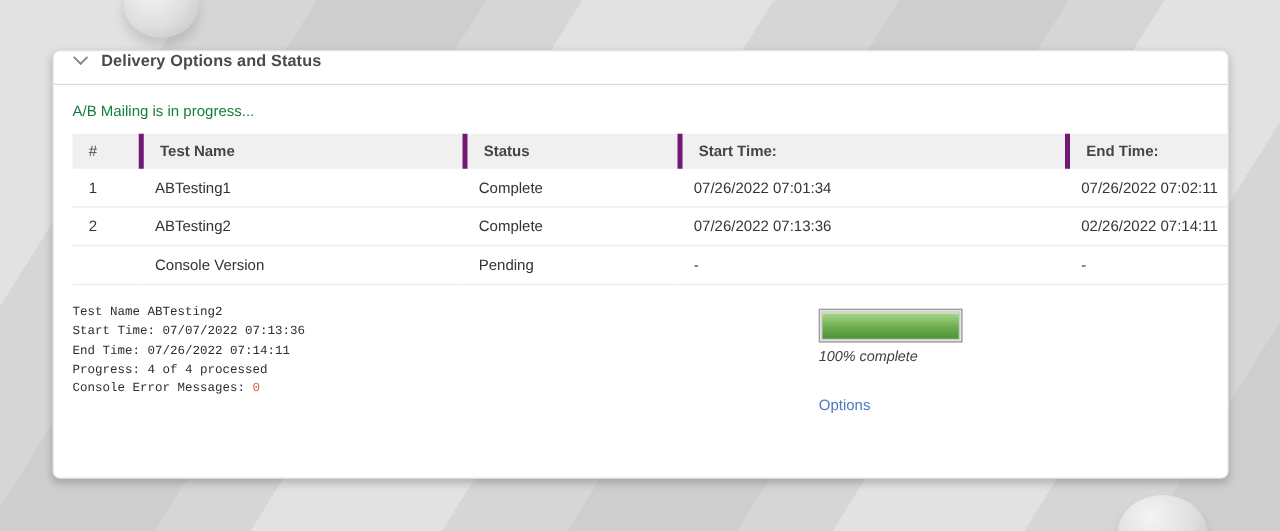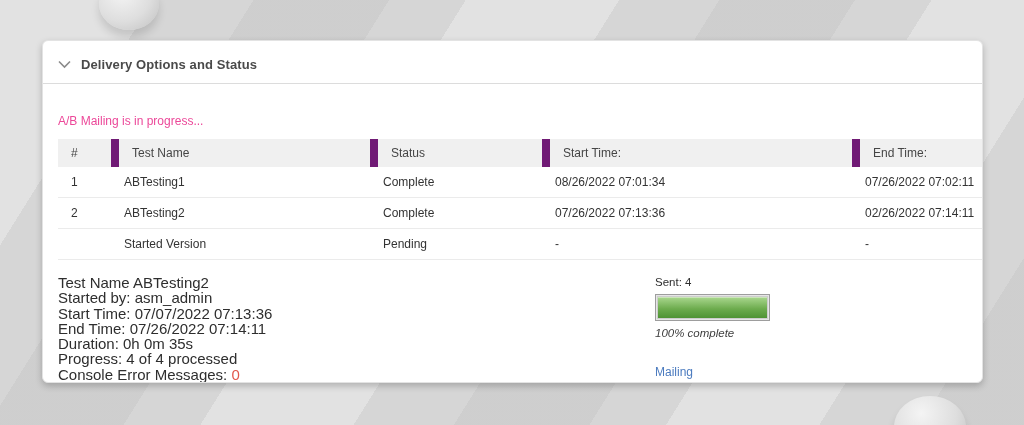--- a/index.html
+++ b/index.html
@@ -33,28 +33,28 @@
     border: 1px solid #e3e3e3;
     border-radius: 6px;
     box-shadow: 0 3px 7px rgba(0,0,0,0.22);
     color: #333333;
     overflow: hidden;
   }
   .panel-header {
     display: flex;
     align-items: center;
     gap: 10px;
-    padding: 16px 14px 11px 15px;
+    padding: 0 14px 11px 15px;
     border-bottom: 1px solid #dcdcdc;
     cursor: pointer;
   }
   .chevron { display: inline-flex; width: 13px; height: 9px; }
   .panel-title { font-size: 13px; font-weight: bold; color: #4a4a4a; letter-spacing: 0.1px; }
 
-  .status-message { margin: 30px 14px 0 15px; font-size: 12px; color: #ec4899; }
+  .status-message { margin: 14px 14px 0 15px; font-size: 12px; color: #15803d; }
 
   table.delivery {
     width: 926px;
     margin: 11px 14px 0 15px;
     border-collapse: separate;
     border-spacing: 0;
     font-size: 12px;
     table-layout: fixed;
   }
   table.delivery col.c0 { width: 53px; }
@@ -63,31 +63,31 @@
   table.delivery col.c3 { width: 310px; }
   table.delivery th {
     background: #f0f0f0;
     color: #454545;
     font-weight: normal;
     text-align: left;
     height: 28px;
     padding: 0 0 0 13px;
     vertical-align: middle;
   }
-  table.delivery th + th { border-left: 8px solid #701a75; }
+  table.delivery th + th { border-left: 4px solid #701a75; font-weight: bold; }
   table.delivery td {
     height: 31px;
     padding: 0 0 0 13px;
     vertical-align: middle;
     border-bottom: 1px solid #ebebeb;
     color: #333;
   }
 
   .bottom-area { position: relative; margin: 15px 14px 0 15px; }
-  .details { font-size: 15px; line-height: 15.3px; color: #2e2e2e; }
+  .details { font-size: 10px; line-height: 15.3px; color: #2e2e2e; font-family: Liberation Mono, monospace; }
   .error-zero { color: #e2574b; }
 
   .delivery-status {
     position: absolute;
     left: 597px; top: 0;
     font-size: 11.5px; line-height: 15.3px; color: #2e2e2e;
   }
   .progress-frame {
     margin-top: 4px;
     width: 115px; height: 27px;
@@ -145,55 +145,52 @@
         <th>Status</th>
         <th>Start Time:</th>
         <th>End Time:</th>
       </tr>
     </thead>
     <tbody>
       <tr>
         <td>1</td>
         <td>ABTesting1</td>
         <td>Complete</td>
-        <td>08/26/2022 07:01:34</td>
+        <td>07/26/2022 07:01:34</td>
         <td>07/26/2022 07:02:11</td>
       </tr>
       <tr>
         <td>2</td>
         <td>ABTesting2</td>
         <td>Complete</td>
         <td>07/26/2022 07:13:36</td>
         <td>02/26/2022 07:14:11</td>
       </tr>
       <tr>
         <td></td>
-        <td>Started Version</td>
+        <td>Console Version</td>
         <td>Pending</td>
         <td>-</td>
         <td>-</td>
       </tr>
     </tbody>
   </table>
 
   <div class="bottom-area">
 
     <div class="details">
       <div>Test Name ABTesting2</div>
-      <div>Started by: asm_admin</div>
       <div>Start Time: 07/07/2022 07:13:36</div>
       <div>End Time: 07/26/2022 07:14:11</div>
-      <div>Duration: 0h 0m 35s</div>
       <div>Progress: 4 of 4 processed</div>
       <div><span>Console Error Messages: </span><span class="error-zero">0</span></div>
     </div>
 
     <div class="delivery-status">
-      <div>Sent: 4</div>
       <div class="progress-frame">
         <div class="progress-fill" style="width: 100%;"></div>
       </div>
       <div class="progress-caption">100% complete</div>
-      <a class="refresh-link">Mailing</a>
+      <a class="refresh-link">Options</a>
     </div>
 
   </div>
 </div>
 
 </body></html>

